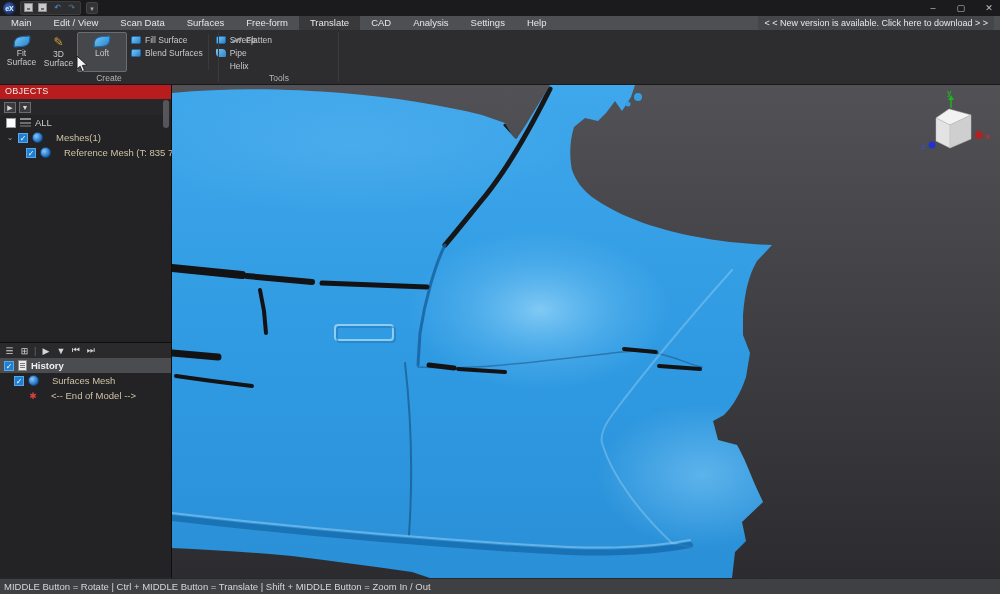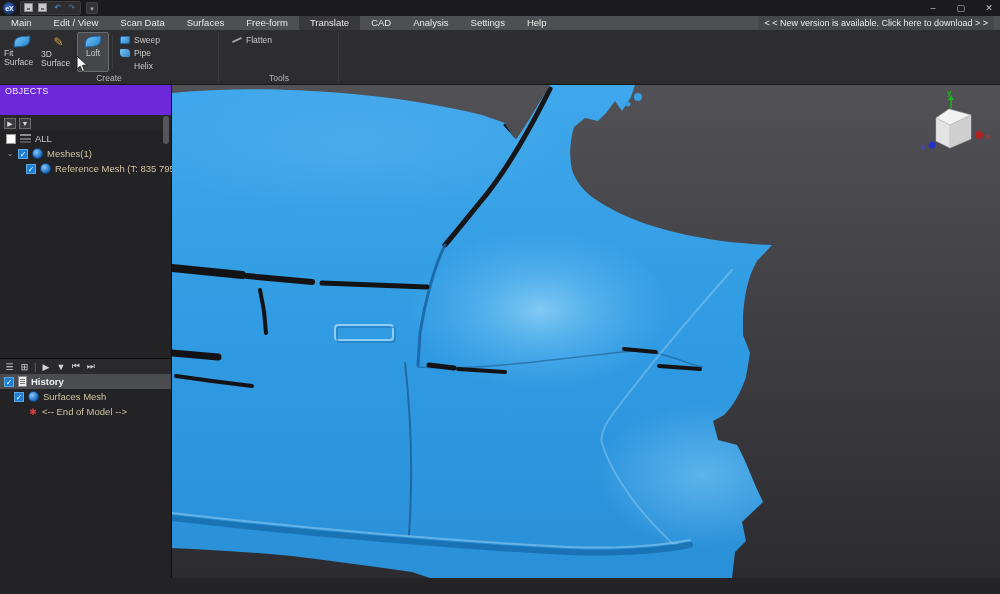--- a/index.html
+++ b/index.html
@@ -39,48 +39,48 @@
   .rgroup { position:absolute; top:0; height:54px; }
   .rgroup .glabel { position:absolute; bottom:1px; left:0; right:0; text-align:center;
     font-size:8.5px; color:#b5b5b5; }
   .rgroup-sep { position:absolute; top:2px; bottom:2px; width:1px; background:#202022;
     border-right:1px solid #3a3a3d; }
   .g-create { left:0; width:218px; }
   .g-tools  { left:220px; width:118px; }
   .rrow { position:absolute; top:2px; left:3px; display:flex; align-items:stretch; height:40px; }
   .bigbtn { width:37px; display:flex; flex-direction:column; align-items:center; justify-content:flex-start;
     padding-top:3px; gap:2px; border:1px solid transparent; border-radius:2px; }
-  .bigbtn .lbl { font-size:8.5px; line-height:1.1; }
+  .bigbtn .lbl { font-size:8.5px; line-height:1.1; text-align:center; }
   .bigbtn.hl { background:#46474b; border-color:#6b6c70; }
   .surf-icon { width:16px; height:11px; background:linear-gradient(135deg,#6fc0f2,#2a8ad2);
     border-radius:6px 2px 6px 2px; transform:skewX(-12deg) rotate(-6deg); border:1px solid #1d6cb0; }
   .pencil-icon { font-size:12px; line-height:12px; color:#d4a23c; transform:rotate(0deg); }
   .smallcol { display:flex; flex-direction:column; justify-content:flex-start; gap:1px; padding:2px 2px 0 4px; }
   .sitem { display:flex; align-items:center; gap:4px; height:12px; font-size:8.5px; white-space:nowrap; }
   .sq-icon { width:10px; height:8px; background:linear-gradient(135deg,#7cc4f0,#2a86cc); border:1px solid #1d6cb0; border-radius:2px 1px 2px 1px; }
   .pen2-icon { width:10px; height:8px; background:linear-gradient(135deg,#bfc6cc,#7e94a6); border-radius:1px 4px 1px 4px; }
   .diamond-icon { width:8px; height:8px; background:linear-gradient(135deg,#e0b070,#9a7a4a); transform:rotate(45deg) scale(.8); border-radius:1px; }
   .sew-icon { width:9px; height:9px; background:
       linear-gradient(#2a86cc,#2a86cc) left/4px 100% no-repeat,
       linear-gradient(#7cc4f0,#7cc4f0) right/4px 100% no-repeat; border:1px solid #1d6cb0; }
   .flat-icon { width:10px; height:8px; position:relative; }
   .flat-icon::after { content:""; position:absolute; left:0; top:3px; width:10px; height:2px; background:#9aa0a6; transform:rotate(-25deg); }
   .vsep { width:1px; background:#202022; border-right:1px solid #3a3a3d; margin:2px 3px; }
   .helix-pad { padding-left:14px; }
 
   
   .leftpanel { position:absolute; left:0; top:85px; width:172px; height:493px; background:#232325;
     border-right:1px solid #0e0e0f; color:#c9c9c9; font-size:9.5px; }
-  .phead { height:30px; background:#6d28d9; color:#ececec; font-size:9px; line-height:13px;
+  .phead { height:14px; background:#b91c1c; color:#ececec; font-size:9px; line-height:13px;
     padding-left:5px; letter-spacing:.3px; }
   .ptools { height:16px; display:flex; align-items:center; gap:3px; padding-left:4px; background:#27272a; }
   .tbtn { width:12px; height:11px; background:#3b3b3e; border:1px solid #6c6c6f; color:#d9d9d9;
     font-size:7px; line-height:10px; text-align:center; }
   .trow { display:flex; align-items:center; gap:4px; height:15px; padding-left:6px; white-space:nowrap; }
-  .trow .warm { color:#cfc2a6; }
+  .trow .warm { color:#cfc2a6;margin-left:9px; }
   .cb { width:10px; height:10px; background:#fff; border:1px solid #9a9a9a; flex:0 0 auto; }
   .cb.on { background:#1e7fd6; border-color:#5ea7e0; color:#fff; font-size:8px; line-height:9px; text-align:center; }
   .eye { width:11px; height:11px; border-radius:50%; flex:0 0 auto;
     background:radial-gradient(circle at 35% 35%, #8ac8f4, #1565c0 75%); border:1px solid #0f4c8c; }
   .chev { color:#9a9a9a; font-size:8px; width:8px; text-align:center; }
   .stack-icon { width:11px; height:9px; background:
      linear-gradient(#8d8d90,#8d8d90) 0 0/11px 2px no-repeat,
      linear-gradient(#6e6e72,#6e6e72) 0 3.5px/11px 2px no-repeat,
      linear-gradient(#545457,#545457) 0 7px/11px 2px no-repeat; }
   .objscroll { position:absolute; right:2px; top:1px; width:6px; height:28px; background:#55555a; border-radius:3px; }
@@ -146,23 +146,33 @@
     <div class="rgroup g-create">
       <div class="rrow">
         <div class="bigbtn">
           <div class="surf-icon"></div>
           <div class="lbl">Fit Surface</div>
         </div>
         <div class="bigbtn">
           <div class="pencil-icon">✎</div>
           <div class="lbl">3D Surface</div>
         </div>
-        <div class="bigbtn hl" style="width:32px;">
+        <div class="bigbtn hl" style="width:50px;">
           <div class="surf-icon"></div>
           <div class="lbl">Loft</div>
+        </div>
+        <div class="smallcol">
+          <div class="sitem">
+            <div class="sq-icon"></div>
+            <span>Fill Surface</span>
+          </div>
+          <div class="sitem">
+            <div class="sq-icon"></div>
+            <span>Blend Surfaces</span>
+          </div>
         </div>
         <div class="vsep"></div>
         <div class="smallcol">
           <div class="sitem">
             <div class="sq-icon"></div>
             <span>Sweep</span>
           </div>
           <div class="sitem">
             <div class="pen2-icon" style="background:linear-gradient(135deg,#7cc4f0,#2a86cc);"></div>
             <span>Pipe</span>
@@ -339,20 +349,23 @@
         <polygon points="764,33 778,40 778,63 764,56" fill="#e3e3e3" stroke="#bdbdbd" stroke-width="0.5"></polygon>
         <polygon points="778,40 799,30 799,54 778,63" fill="#cfcfcf" stroke="#bdbdbd" stroke-width="0.5"></polygon>
         <circle cx="760" cy="60" r="3.5" fill="#2433cc"></circle>
         <text x="749" y="64" font-size="8" font-weight="bold" fill="#3b4ae0">z</text>
         <circle cx="807" cy="50" r="4" fill="#b02222"></circle>
         <text x="814" y="54" font-size="8" font-weight="bold" fill="#cc2a2a">x</text>
       </g>
     </svg>
   </div>
 
+  <div class="statusbar">
+    <span>MIDDLE Button = Rotate | Ctrl + MIDDLE Button = Translate | Shift + MIDDLE Button = Zoom In / Out</span>
+  </div>
 
   <div class="cursor">
     <svg width="14" height="18" viewBox="0 0 14 18">
       <polygon points="1,0 1,13 4.2,10.3 6.3,15.5 8.6,14.4 6.4,9.4 11,9.2" fill="#f5f5f5" stroke="#222" stroke-width="1"></polygon>
     </svg>
   </div>
 
 </div>
 
 </body></html>

